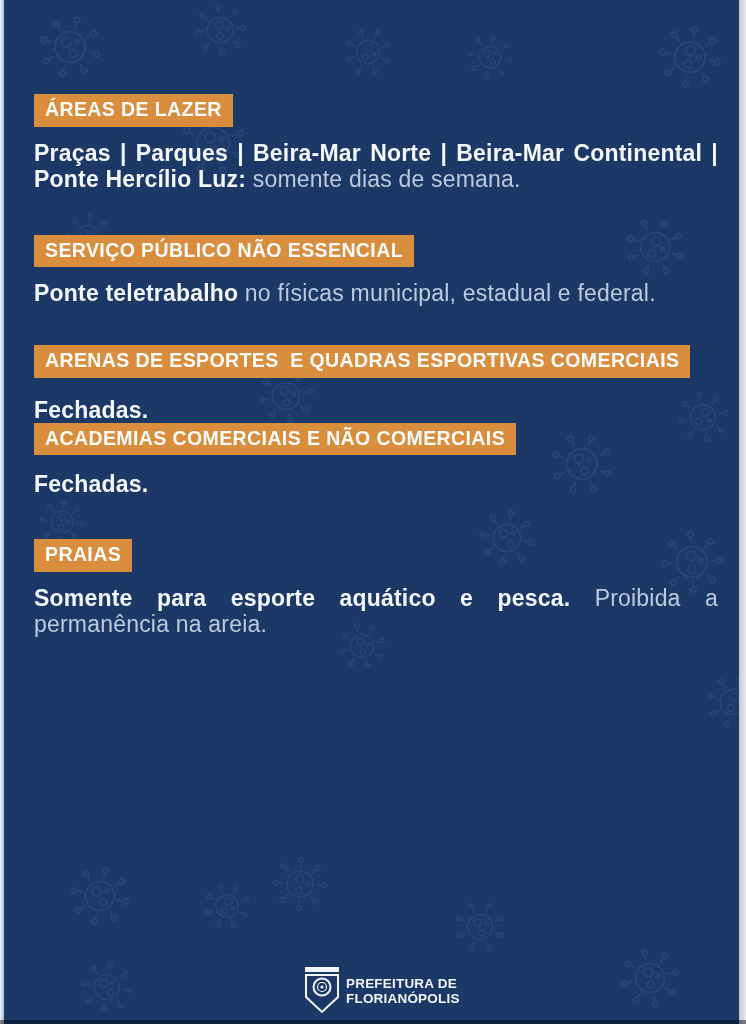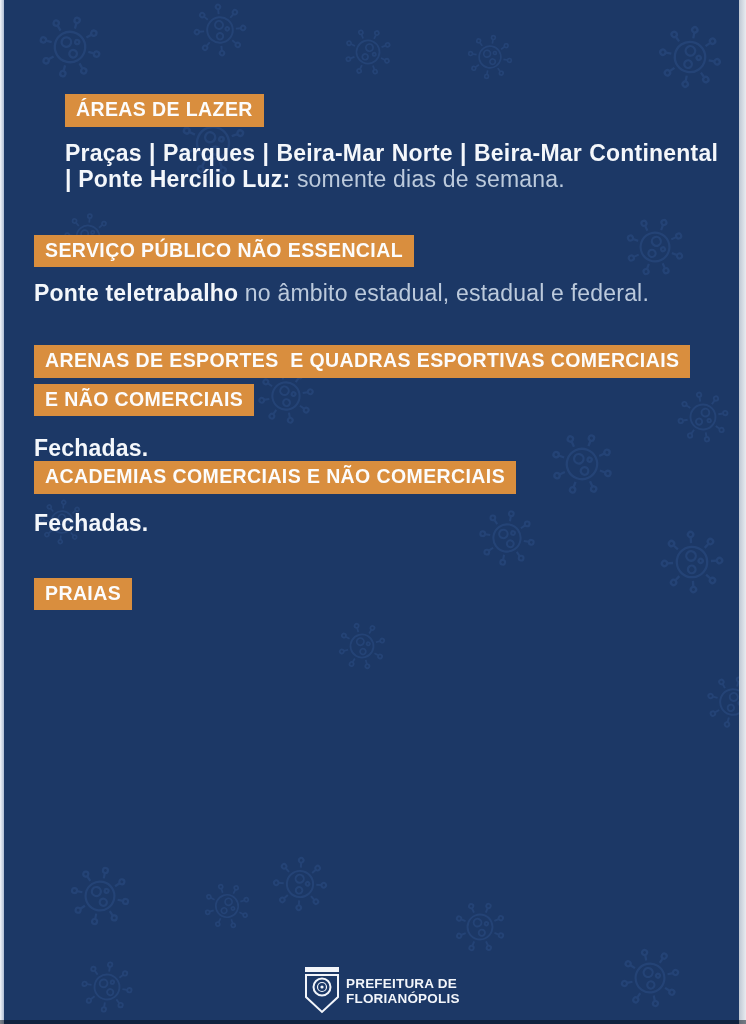--- a/index.html
+++ b/index.html
@@ -39,21 +39,21 @@
   .body{
     margin:13px 0 0 0;
     font-size:23px;
     line-height:26px;
     letter-spacing:.2px;
     text-align:justify;
     color:#bccadc;
   }
   .body strong{color:#f4f7fb;}
 
-  section.s1{margin-bottom:43px;margin-left:31px;}
+  section.s1{margin-bottom:43px;}
   section.s2{margin-bottom:39px;}
   section.s3{}
   section.s3 .body{margin-top:19px;}
   section.s4{margin-bottom:42px;}
   section.s4 .body{margin-top:16px;}
   section.s5{margin-bottom:62px;}
   section.s6{margin-bottom:0;}
 
   .footer{
     position:absolute;left:0;right:0;bottom:7px;
@@ -127,36 +127,36 @@
 
   <main class="content">
 
     <section class="s1">
       <div class="badge-line"><span class="badge">ÁREAS DE LAZER</span></div>
       <p class="body"><strong>Praças | Parques | Beira-Mar Norte | Beira-Mar Continental | Ponte Hercílio Luz:</strong><span> somente dias de semana.</span></p>
     </section>
 
     <section class="s2">
       <div class="badge-line"><span class="badge">SERVIÇO PÚBLICO NÃO ESSENCIAL</span></div>
-      <p class="body"><strong>Ponte teletrabalho</strong><span> no âmbito estadual, estadual e federal.</span></p>
+      <p class="body"><strong>Ponte teletrabalho</strong><span> no físicas municipal, estadual e federal.</span></p>
     </section>
 
     <section class="s3">
       <div class="badge-line"><span class="badge">ARENAS DE ESPORTES  E QUADRAS ESPORTIVAS COMERCIAIS</span></div>
-      <div class="badge-line"><span class="badge">E NÃO COMERCIAIS</span></div>
       <p class="body"><strong>Fechadas.</strong><span></span></p>
     </section>
 
     <section class="s4">
       <div class="badge-line"><span class="badge">ACADEMIAS COMERCIAIS E NÃO COMERCIAIS</span></div>
       <p class="body"><strong>Fechadas.</strong><span></span></p>
     </section>
 
     <section class="s5">
       <div class="badge-line"><span class="badge">PRAIAS</span></div>
+      <p class="body"><strong>Somente para esporte aquático e pesca.</strong><span> Proibida a permanência na areia.</span></p>
     </section>
 
 
   </main>
 
   <footer class="footer">
     <svg class="logo" width="156" height="52" viewBox="0 0 156 52">
       <g>
         <rect x="2" y="2" width="34" height="5" fill="#f2f5fa"></rect>
         <path d="M3,10 H35 V32 L19,47 L3,32 Z" fill="none" stroke="#f2f5fa" stroke-width="2"></path>

